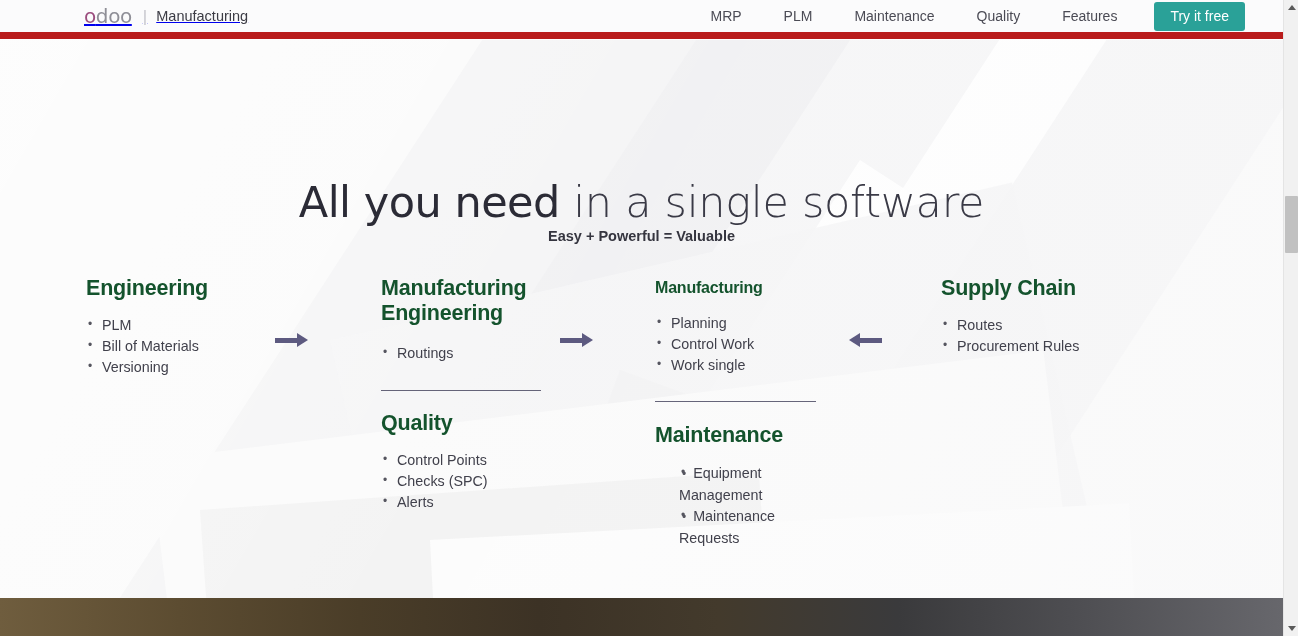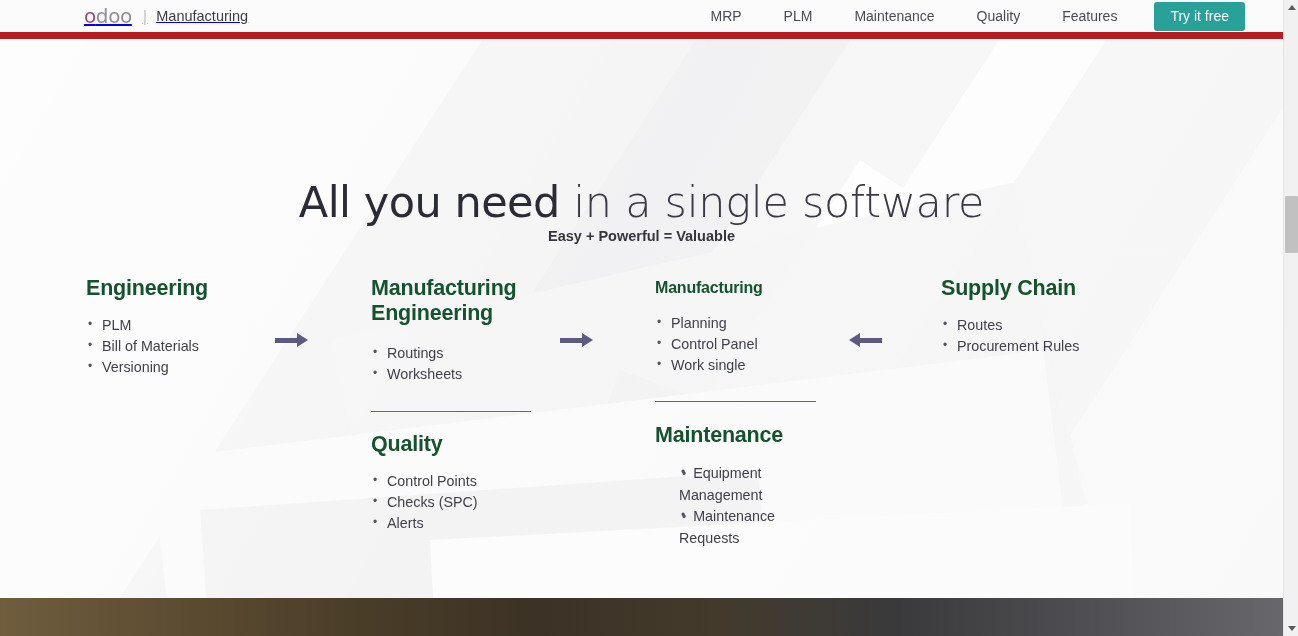--- a/index.html
+++ b/index.html
@@ -321,45 +321,44 @@
           <li>Bill of Materials</li>
           <li>Versioning</li>
         </ul>
       </div>
 
       <div class="arrow right" style="left:275px; top:293px; width:36px;">
         <span class="shaft"></span>
         <span class="head"></span>
       </div>
 
-      <div class="col" style="left:371px; top:236px; width:165px;">
+      <div class="col" style="left:381px; top:236px; width:165px;">
         <h2 class="col-title t-lg">Manufacturing Engineering</h2>
         <ul class="feat-list" style="margin-top:16px;">
           <li>Routings</li>
-          <li>Worksheets</li>
         </ul>
         <div class="rule" style="width:160px; margin-top:26px;"></div>
         <h2 class="col-title t-lg" style="margin-top:20px;">Quality</h2>
         <ul class="feat-list" style="margin-top:14px;">
           <li>Control Points</li>
           <li>Checks (SPC)</li>
           <li>Alerts</li>
         </ul>
       </div>
 
       <div class="arrow right" style="left:560px; top:293px; width:36px;">
         <span class="shaft"></span>
         <span class="head"></span>
       </div>
 
       <div class="col" style="left:655px; top:238px; width:165px;">
         <h2 class="col-title t-sm">Manufacturing</h2>
         <ul class="feat-list" style="margin-top:16px;">
           <li>Planning</li>
-          <li>Control Panel</li>
+          <li>Control Work</li>
           <li>Work single</li>
         </ul>
         <div class="rule" style="width:161px; margin-top:25px;"></div>
         <h2 class="col-title t-lg" style="margin-top:21px;">Maintenance</h2>
         <ul class="feat-list wrapped" style="margin-top:14px; width:160px;margin-left:24px;">
           <li><span class="b">•</span><span>Equipment Management</span></li>
           <li><span class="b">•</span><span>Maintenance Requests</span></li>
         </ul>
       </div>
 

